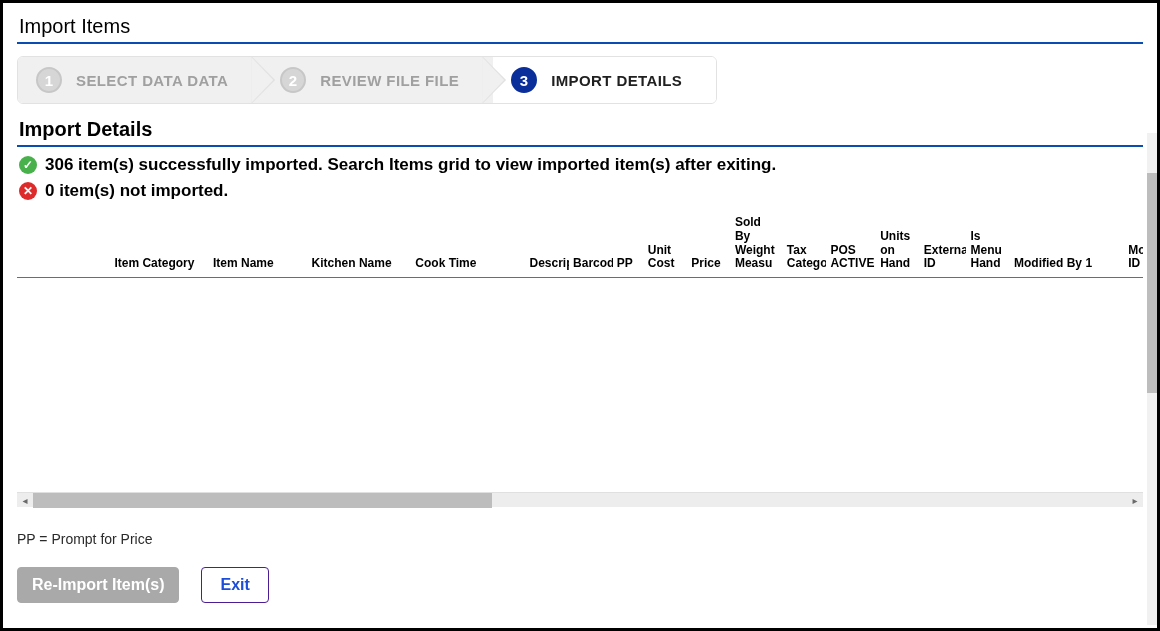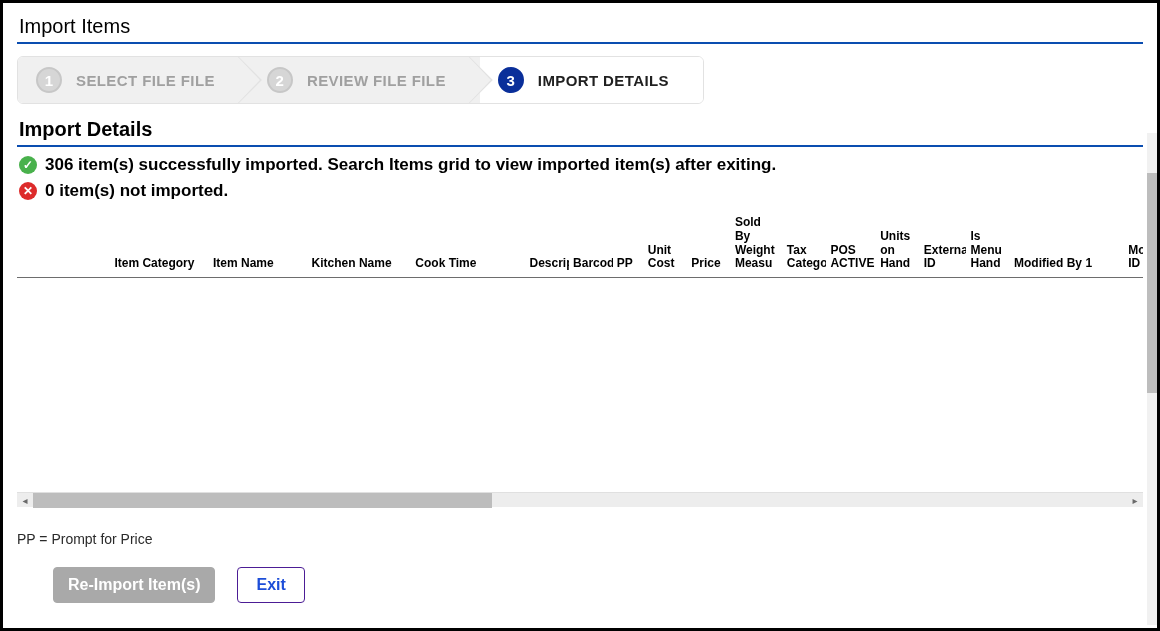--- a/index.html
+++ b/index.html
@@ -213,21 +213,20 @@
     font-size: 14px;
     color: #2a2a2a;
     margin: 20px 0 20px 0;
   }
 
   
   .btn-row {
     display: flex;
     gap: 22px;
     align-items: center;
-    margin-left: 36px;
   }
   .btn {
     font-size: 16px;
     font-weight: 700;
     padding: 8px 14px;
     border-radius: 4px;
     cursor: pointer;
     border: 1px solid transparent;
   }
   .btn.reimport {
@@ -265,21 +264,21 @@
 
 <div class="frame">
   <div class="inner">
 
     <div class="page-title">Import Items</div>
     <hr class="rule-blue">
 
     <div class="wizard">
       <div class="step">
         <span class="step-badge">1</span>
-        <span>SELECT FILE FILE</span>
+        <span>SELECT DATA DATA</span>
       </div>
       <div class="step">
         <span class="step-badge">2</span>
         <span>REVIEW FILE FILE</span>
       </div>
       <div class="step active">
         <span class="step-badge">3</span>
         <span>IMPORT DETAILS</span>
       </div>
     </div>

